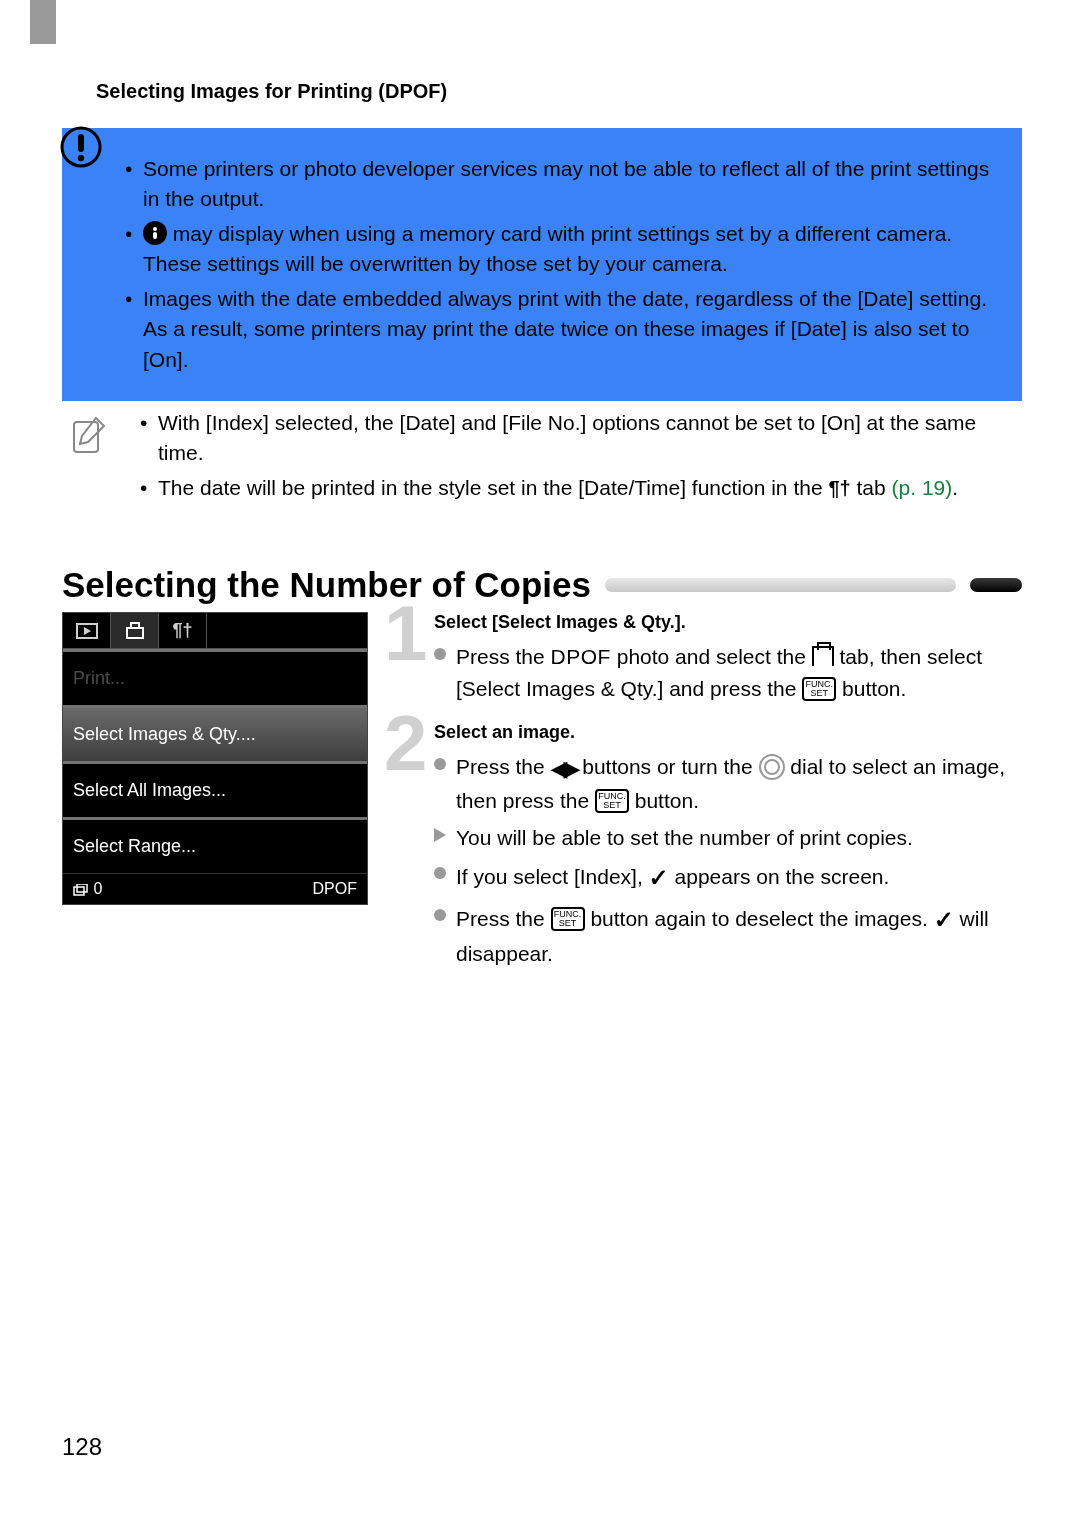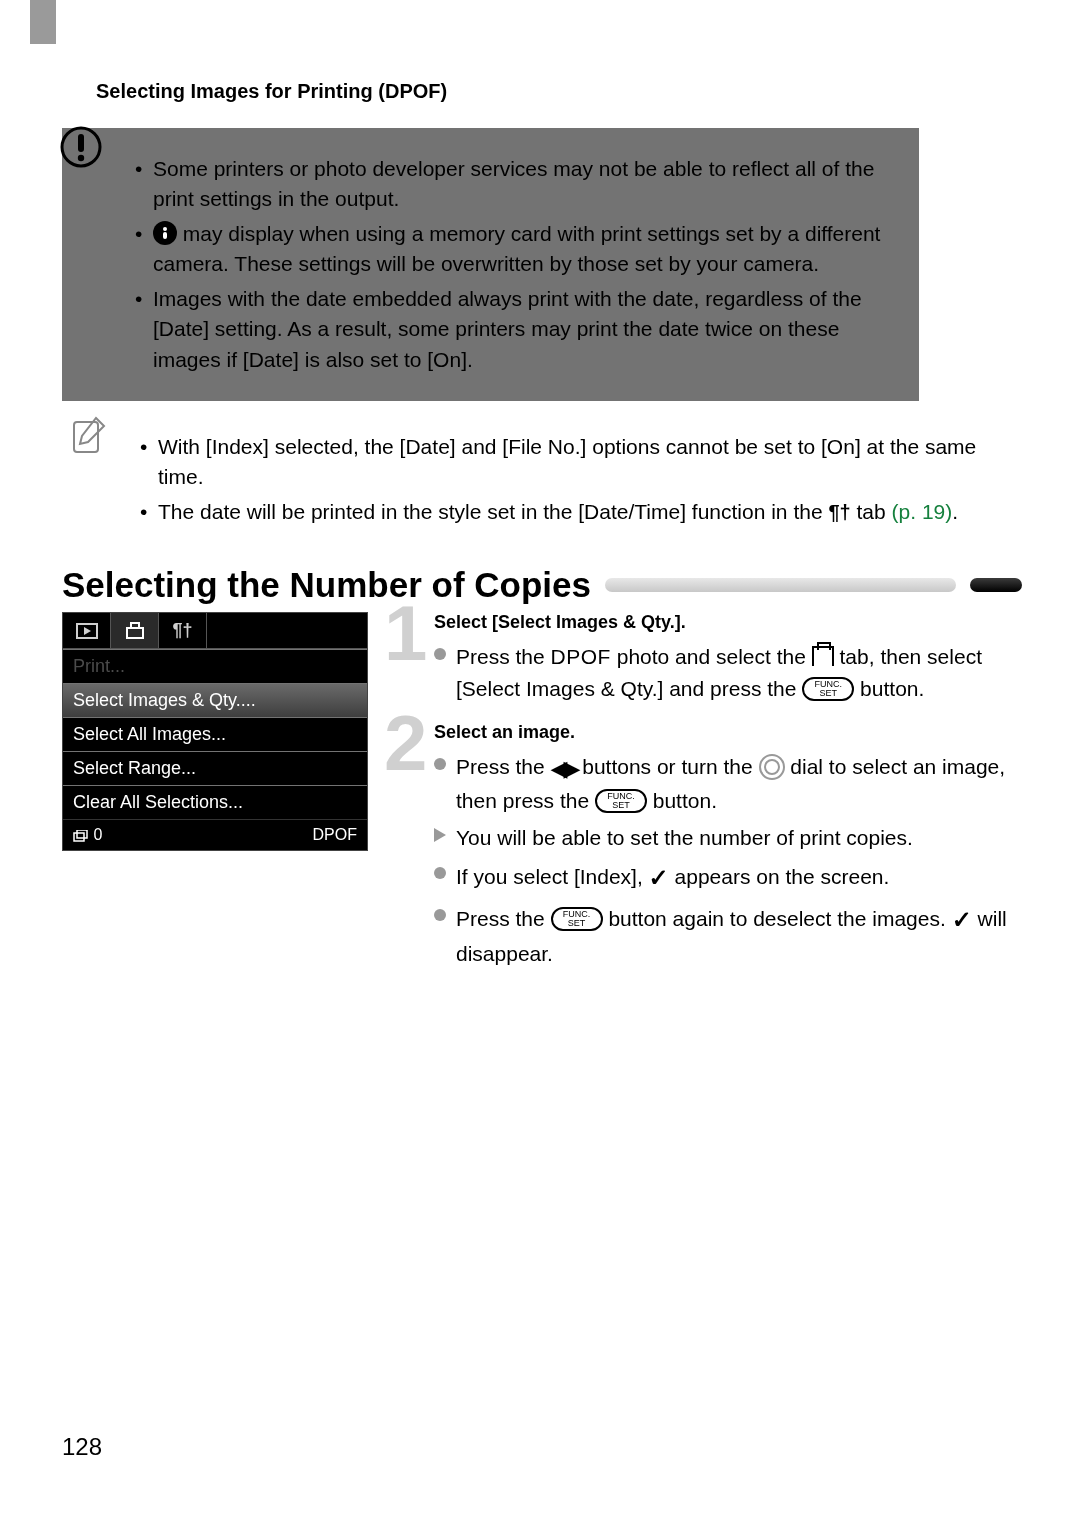--- a/index.html
+++ b/index.html
@@ -21,23 +21,23 @@
   .header-title {
     position: absolute;
     left: 96px; top: 60px;
     font-weight: bold;
     font-size: 20px;
     margin-top: 20px;
   }
   .gray-box {
     position: absolute;
     left: 62px; top: 128px;
-    width: 857px;
-    background: #737373;
-    padding: 26px 18px 22px 13px;
+    width: 960px;
+    background: #3b82f6;
+    padding: 26px 18px 22px 3px;
   }
   .warn-icon {
     position: absolute;
     left: -2px; top: -2px;
     width: 42px; height: 42px;
   }
   .warn-icon svg { width: 42px; height: 42px; }
   .gray-list {
     margin-left: 60px;
     line-height: 1.45;
@@ -57,21 +57,21 @@
     left: 62px; top: 398px;
     width: 960px;
     padding: 10px 18px 10px 18px;
   }
   .pencil-icon {
     position: absolute;
     left: 6px; top: 16px;
     width: 40px; height: 40px;
   }
   .pencil-icon svg { width: 40px; height: 40px; }
-  .note-list { margin-left: 60px; line-height: 1.45; margin-top: 24px; }
+  .note-list { margin-left: 60px; line-height: 1.45; }
   .tool-glyph {
     display: inline-block;
     font-weight: bold;
     font-size: 20px;
     vertical-align: baseline;
   }
   .page-link { color: #15803d; }
   .section-title-wrap {
     position: absolute;
     left: 62px; top: 565px;
@@ -112,22 +112,22 @@
     display: flex; height: 36px;
     border-bottom: 1px solid #555;
   }
   .cam-tab {
     width: 48px; border-right: 1px solid #555;
     display: flex; align-items: center; justify-content: center;
     color: #cfcfcf;
   }
   .cam-tab.active { background: #2a2a2a; color: #fff; }
   .cam-row {
-    padding: 6px 10px;
-    border-top: 1px solid #737373;
+    padding: 16px 10px;
+    border-top: 3px solid #737373;
   }
   .cam-row.disabled { color: #4b4b4b; }
   .cam-row.highlight {
     background: linear-gradient(#6a6a6a,#3e3e3e);
     color: #fff;
   }
   .cam-footer {
     display: flex; justify-content: space-between;
     padding: 6px 10px; border-top: 1px solid #333;
     font-size: 16px;
@@ -159,21 +159,21 @@
   .bullet-tri::before {
     content: ""; position: absolute; left: 0; top: 6px;
     width: 0; height: 0;
     border-top: 7px solid transparent;
     border-bottom: 7px solid transparent;
     border-left: 12px solid #999;
   }
   .menu-text { font-family: Arial, sans-serif; letter-spacing: 0.5px; }
   .funcset {
     display: inline-flex; align-items: center; justify-content: center;
-    width: 52px; height: 24px; border: 2px solid #000; border-radius: 12px;
+    width: 34px; height: 24px; border: 2px solid #000; border-radius: 4px;
     font-size: 9px; line-height: 1; text-align: center;
     vertical-align: middle; position: relative; top: -1px;
     flex-direction: column;
   }
   .lr-arrows { font-size: 22px; vertical-align: middle; letter-spacing: -4px; }
   .dial {
     display: inline-flex; align-items: center; justify-content: center;
     width: 26px; height: 26px; border: 2px solid #999; border-radius: 50%;
     vertical-align: middle; position: relative; top: -1px;
   }
@@ -263,21 +263,20 @@
           </svg>
       </div>
       <div class="cam-tab">
         <span style="color:#cfcfcf;font-weight:bold;">¶†</span>
       </div>
     </div>
     <div class="cam-row disabled">Print...</div>
     <div class="cam-row highlight">Select Images &amp; Qty....</div>
     <div class="cam-row">Select All Images...</div>
     <div class="cam-row">Select Range...</div>
-    <div class="cam-row">Clear All Selections...</div>
     <div class="cam-footer">
       <span>
         <svg width="16" height="12" viewBox="0 0 16 12" style="vertical-align:middle">
             <rect x="1" y="3" width="10" height="8" fill="none" stroke="#fff" stroke-width="1.5"></rect>
             <rect x="4" y="0" width="10" height="8" fill="none" stroke="#fff" stroke-width="1.5"></rect>
           </svg>
         <span>0</span>
       </span>
       <span>DPOF</span>
     </div>

